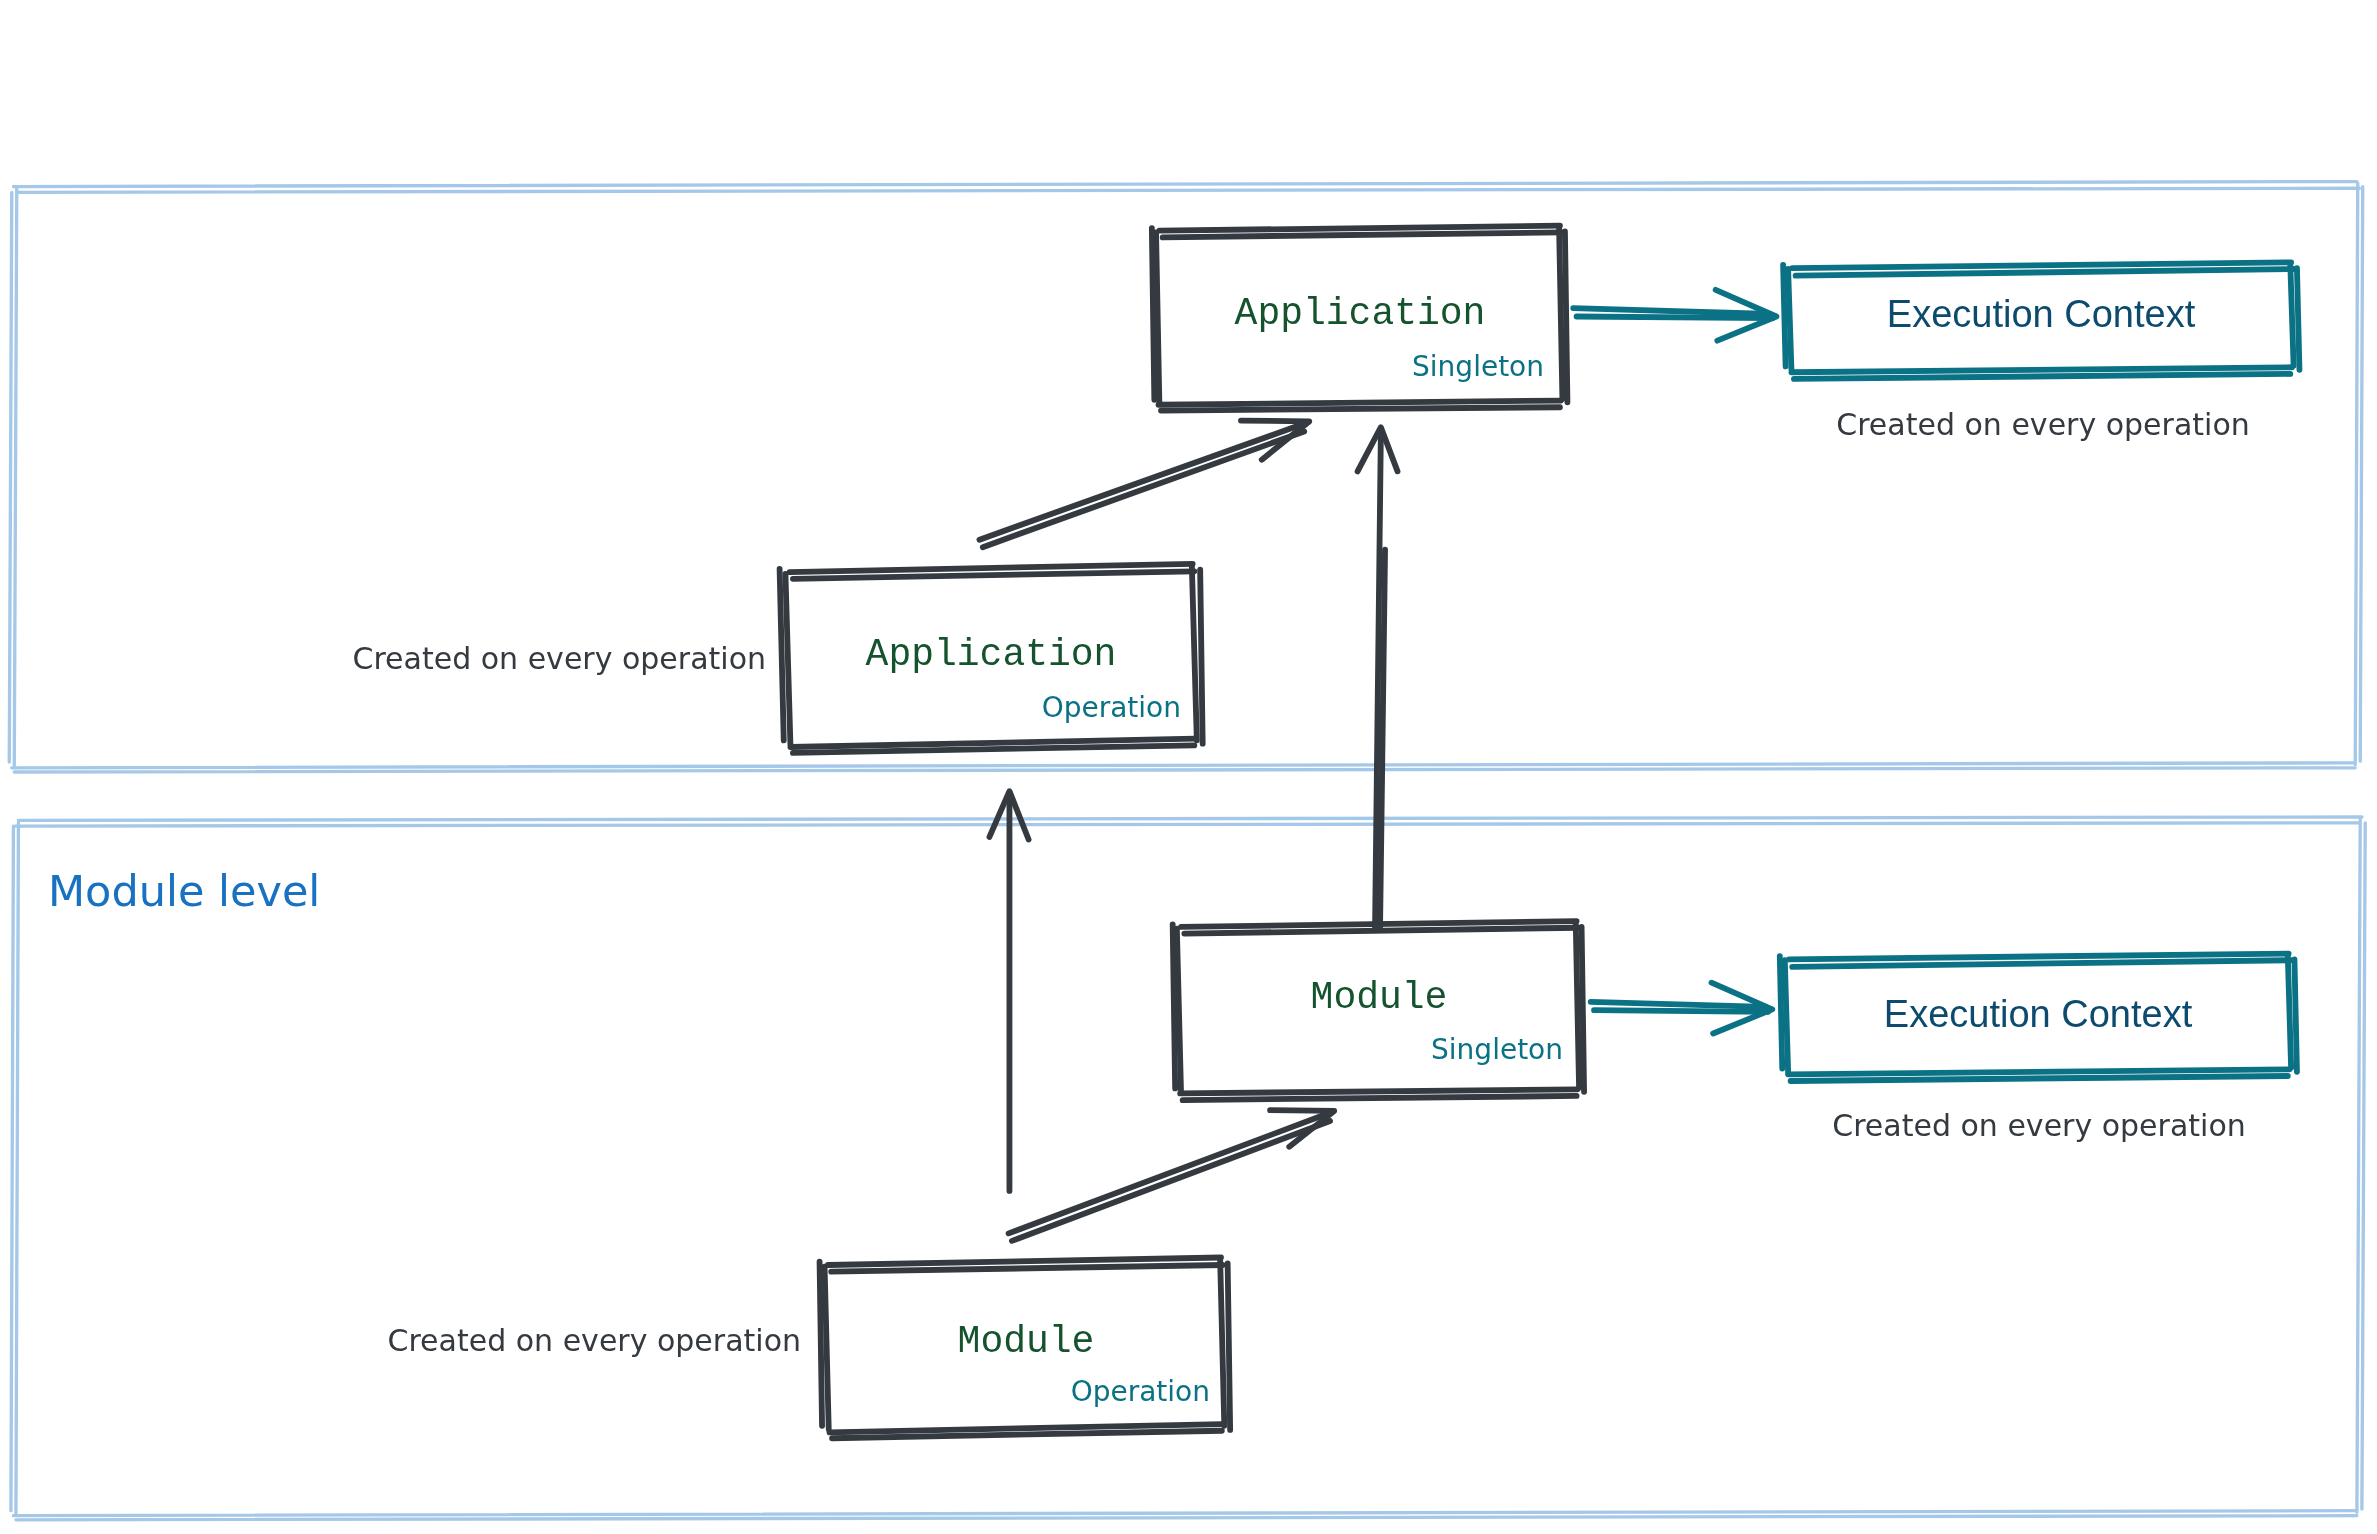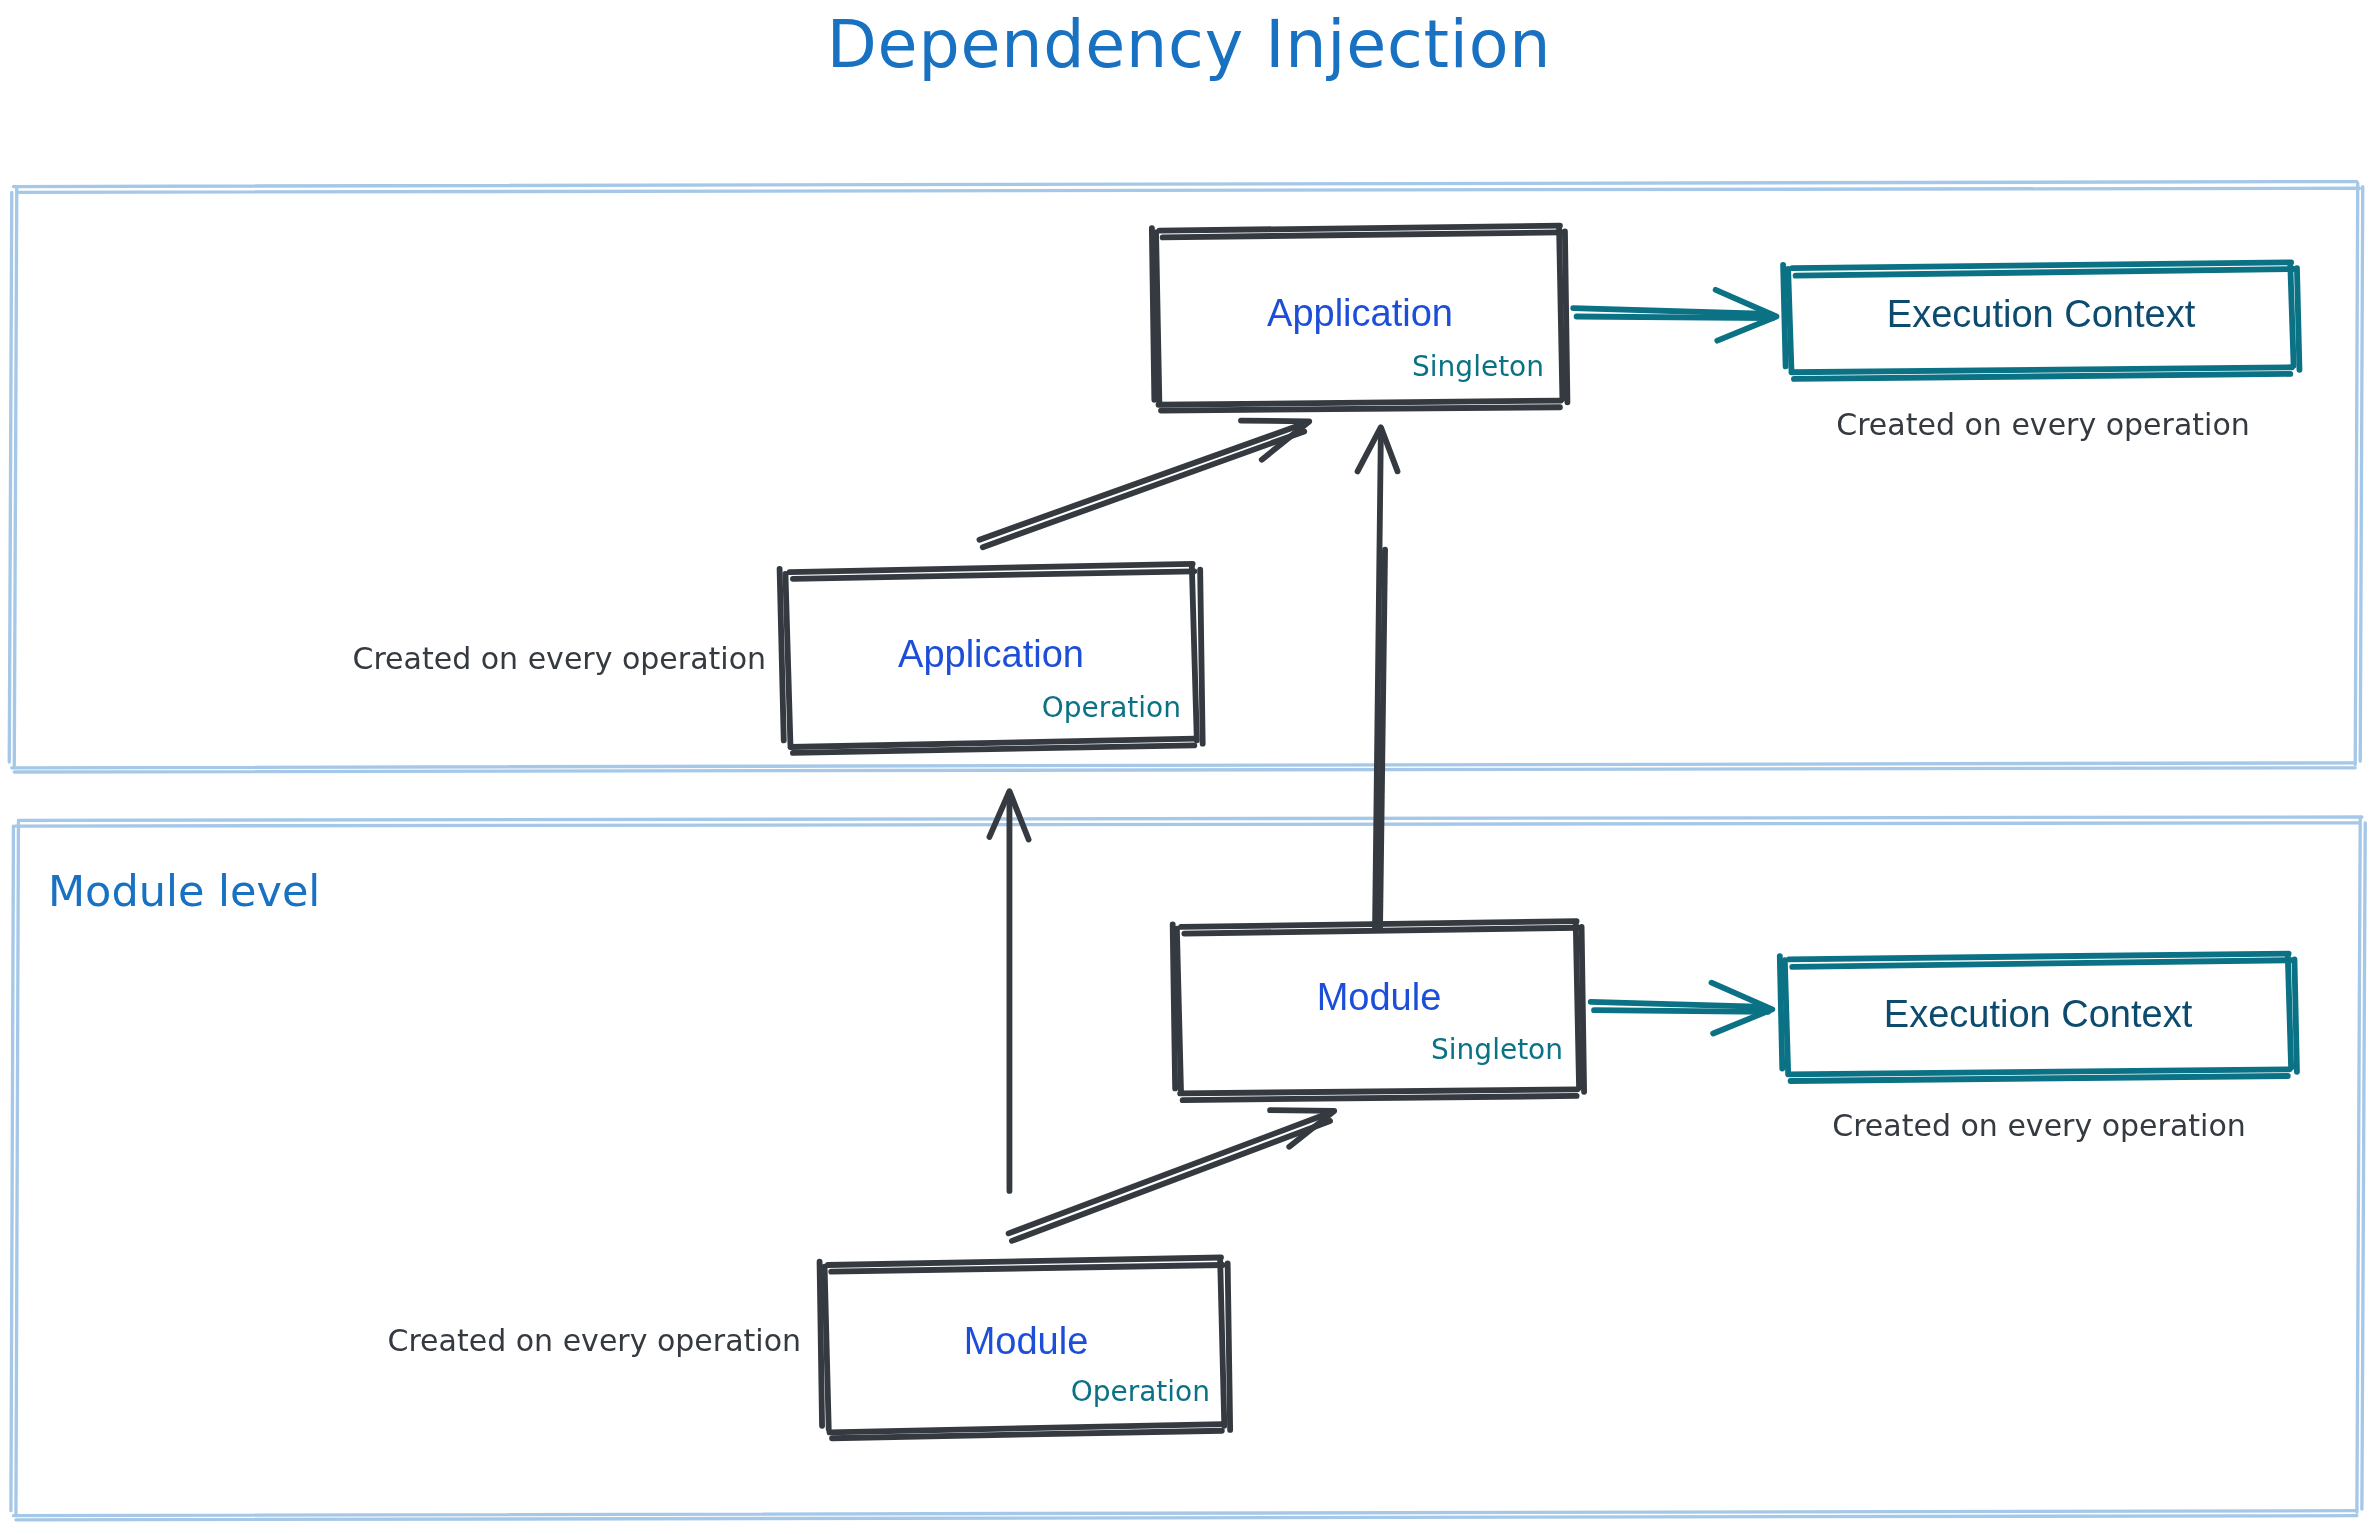--- a/index.html
+++ b/index.html
@@ -19,22 +19,22 @@
   }
   .subtitle{
     color:#343a40;font-size:33px;
     font-family:"DejaVu Sans","Liberation Sans",sans-serif;
   }
   .level-label{
     color:#1971c2;font-size:43px;
     font-family:"DejaVu Sans","Liberation Sans",sans-serif;
   }
   .box-title{
-    color:#1d4ed8;font-size:38px;
-    font-family:Liberation Sans, sans-serif;
+    color:#14532d;font-size:38px;
+    font-family:Liberation Mono, monospace;
   }
   .box-sub{
     color:#0b7285;font-size:28px;
     font-family:"DejaVu Sans","Liberation Sans",sans-serif;
   }
   .ec-label{
     color:#0c4a6e;font-size:38px;
     font-family:Liberation Sans, sans-serif;
   }
   .note{
@@ -171,21 +171,20 @@
       </g>
 
       <g stroke="#343a40" stroke-width="7">
         <path d="M 1212 1430 L 1212 952"></path>
         <path d="M 1188 1005 L 1212 950 L 1235 1008"></path>
       </g>
 
     </g>
   </svg>
 
-  <div class="txt title ctr" style="left:1189px;top:6.7px;">Dependency Injection</div>
 
 
 
   <div class="txt level-label" style="left:48px;top:866px;">Module level</div>
 
   <div class="txt box-title ctr" style="left:1360px;top:292px;">Application</div>
   <div class="txt box-sub rt" style="left:1544px;top:350px;">Singleton</div>
 
   <div class="txt box-title ctr" style="left:991px;top:633px;">Application</div>
   <div class="txt box-sub rt" style="left:1181px;top:691px;">Operation</div>

